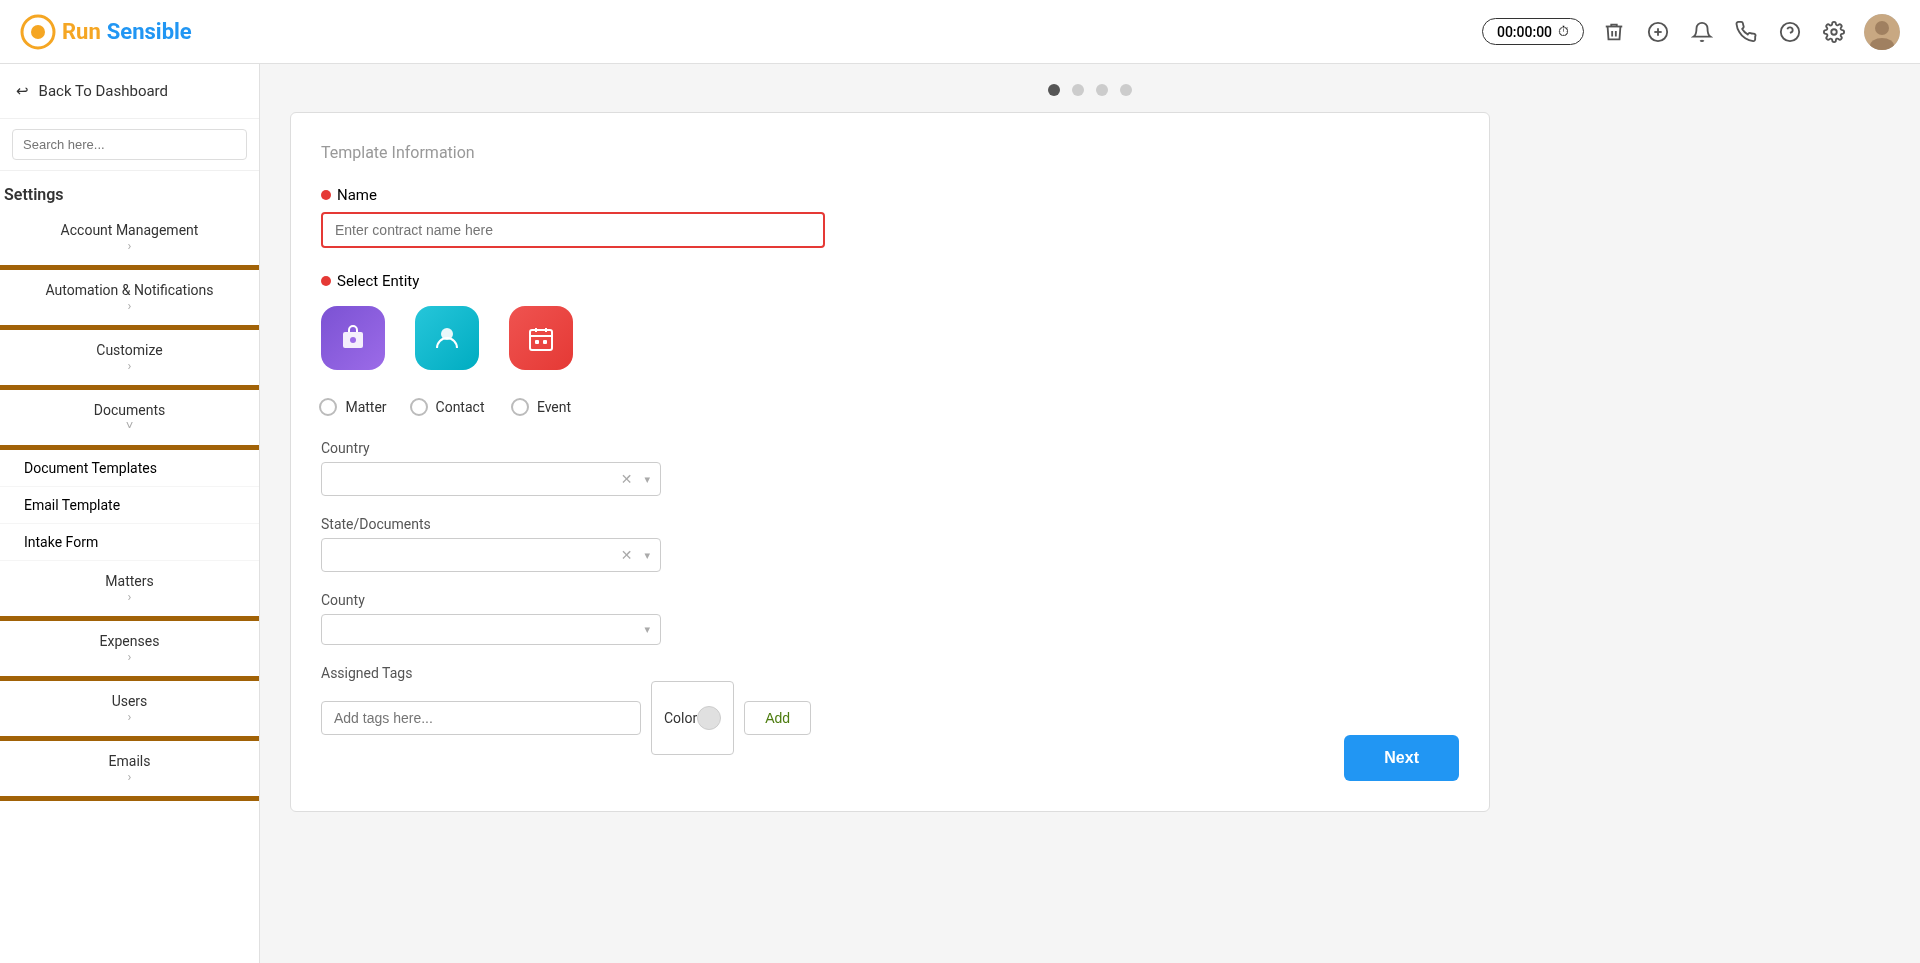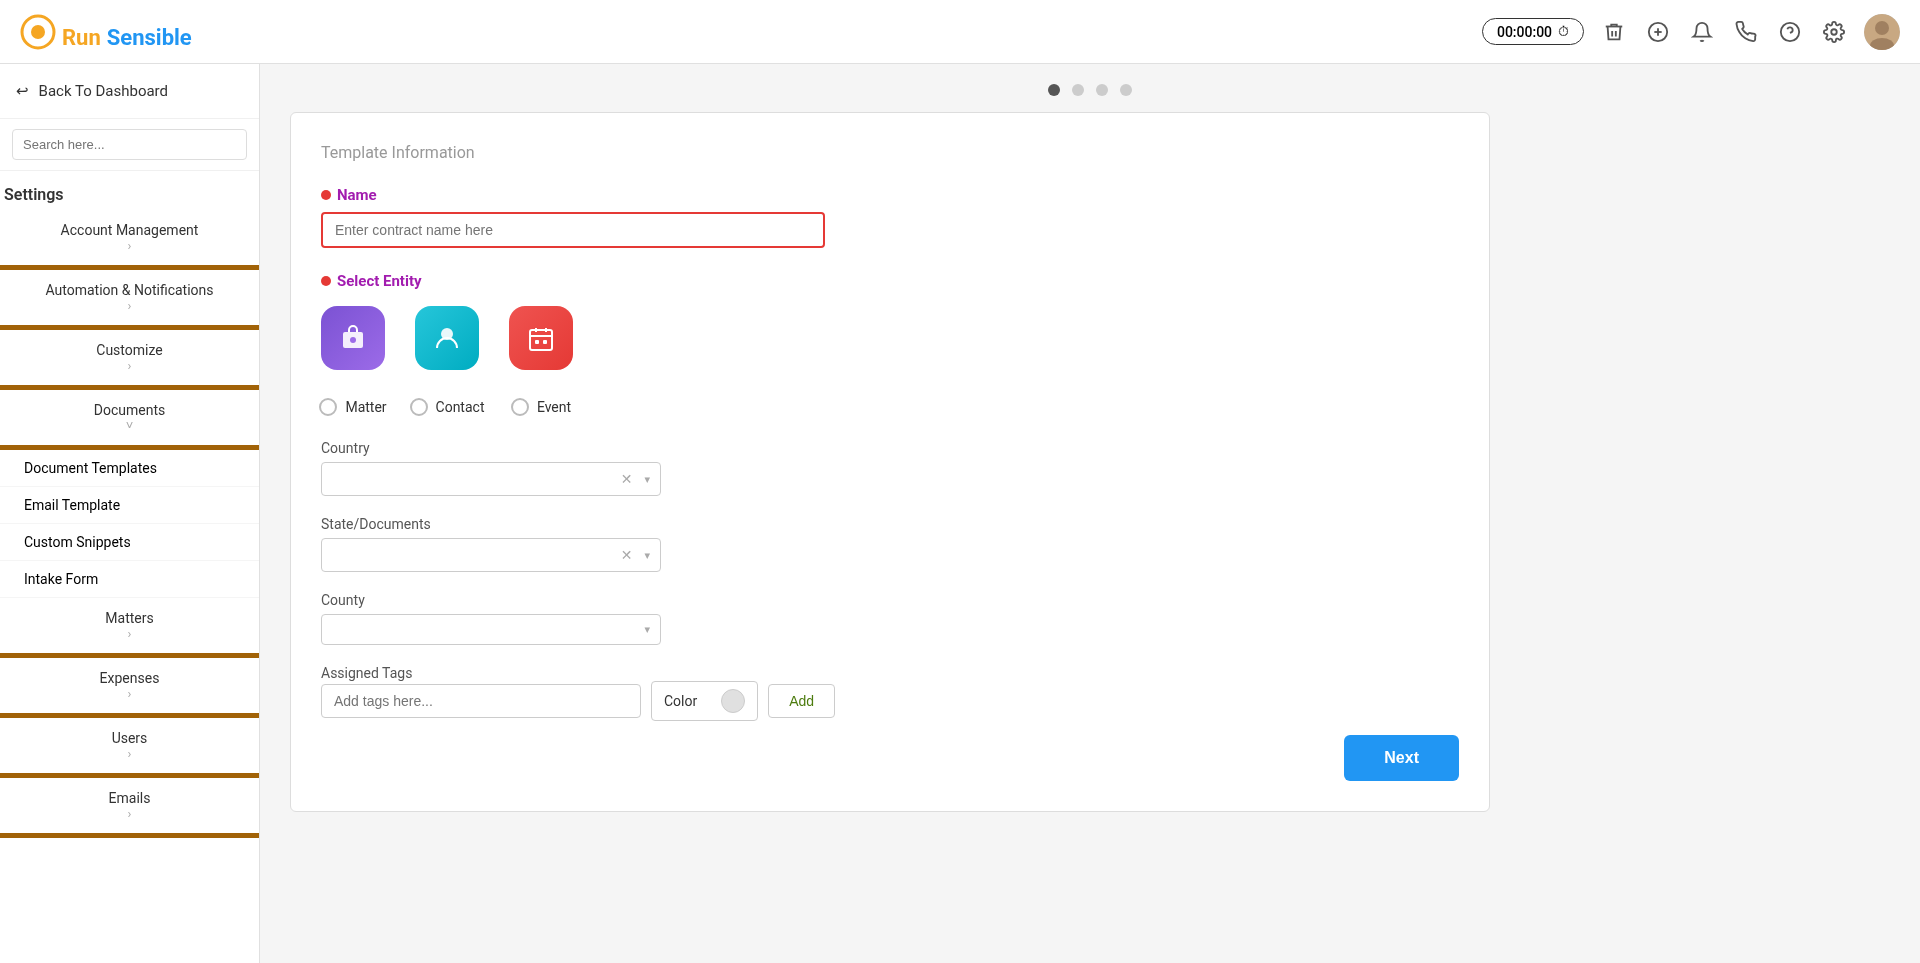--- a/index.html
+++ b/index.html
@@ -12,21 +12,21 @@
       border-bottom: 1px solid #e0e0e0;
       display: flex;
       align-items: center;
       padding: 0 20px;
       justify-content: space-between;
       flex-shrink: 0;
       z-index: 10;
     }
     .logo {
       display: flex;
-      align-items: flex-end;
+      align-items: center;
       gap: 6px;
     }
     .logo-icon {
       width: 36px;
       height: 36px;
     }
     .logo-text {
       font-size: 22px;
       font-weight: 700;
     }
@@ -192,22 +192,22 @@
     }
     .required-dot {
       width: 10px;
       height: 10px;
       border-radius: 50%;
       background: #e53935;
       flex-shrink: 0;
     }
     .field-label {
       font-size: 15px;
-      color: #a21caf;
-      font-weight: 700;
+      color: #000000;
+      font-weight: 400;
       text-align: right;
     }
     .name-input-wrapper {
       border: 2px solid #e53935;
       border-radius: 4px;
       padding: 0;
       display: inline-block;
     }
     .name-input {
       border: none;
@@ -326,24 +326,24 @@
       border-radius: 4px;
       padding: 8px 12px;
       font-size: 14px;
       color: #999;
       width: 320px;
       outline: none;
     }
     .color-btn {
       display: flex;
       align-items: center;
-      gap: 24px;
+      gap: 0;
       border: 1px solid #ccc;
       border-radius: 4px;
-      padding: 7px 12px;
+      padding: 24px 12px;
       font-size: 14px;
       cursor: pointer;
       background: #fff;
       color: #333;
     }
     .color-swatch {
       width: 24px;
       height: 24px;
       border-radius: 50%;
       background: #e0e0e0;
@@ -470,23 +470,20 @@
       <span>Documents</span>
       <span class="chevron">˅</span>
     </div>
     <div class="sidebar-sub-item">
       <span>Document Templates</span>
     </div>
     <div class="sidebar-sub-item">
       <span>Email Template</span>
     </div>
     <div class="sidebar-sub-item">
-      <span>Custom Snippets</span>
-    </div>
-    <div class="sidebar-sub-item">
       <span>Intake Form</span>
     </div>
     <div class="sidebar-item">
       <span>Matters</span>
       <span class="chevron">›</span>
     </div>
     <div class="sidebar-item">
       <span>Expenses</span>
       <span class="chevron">›</span>
     </div>

